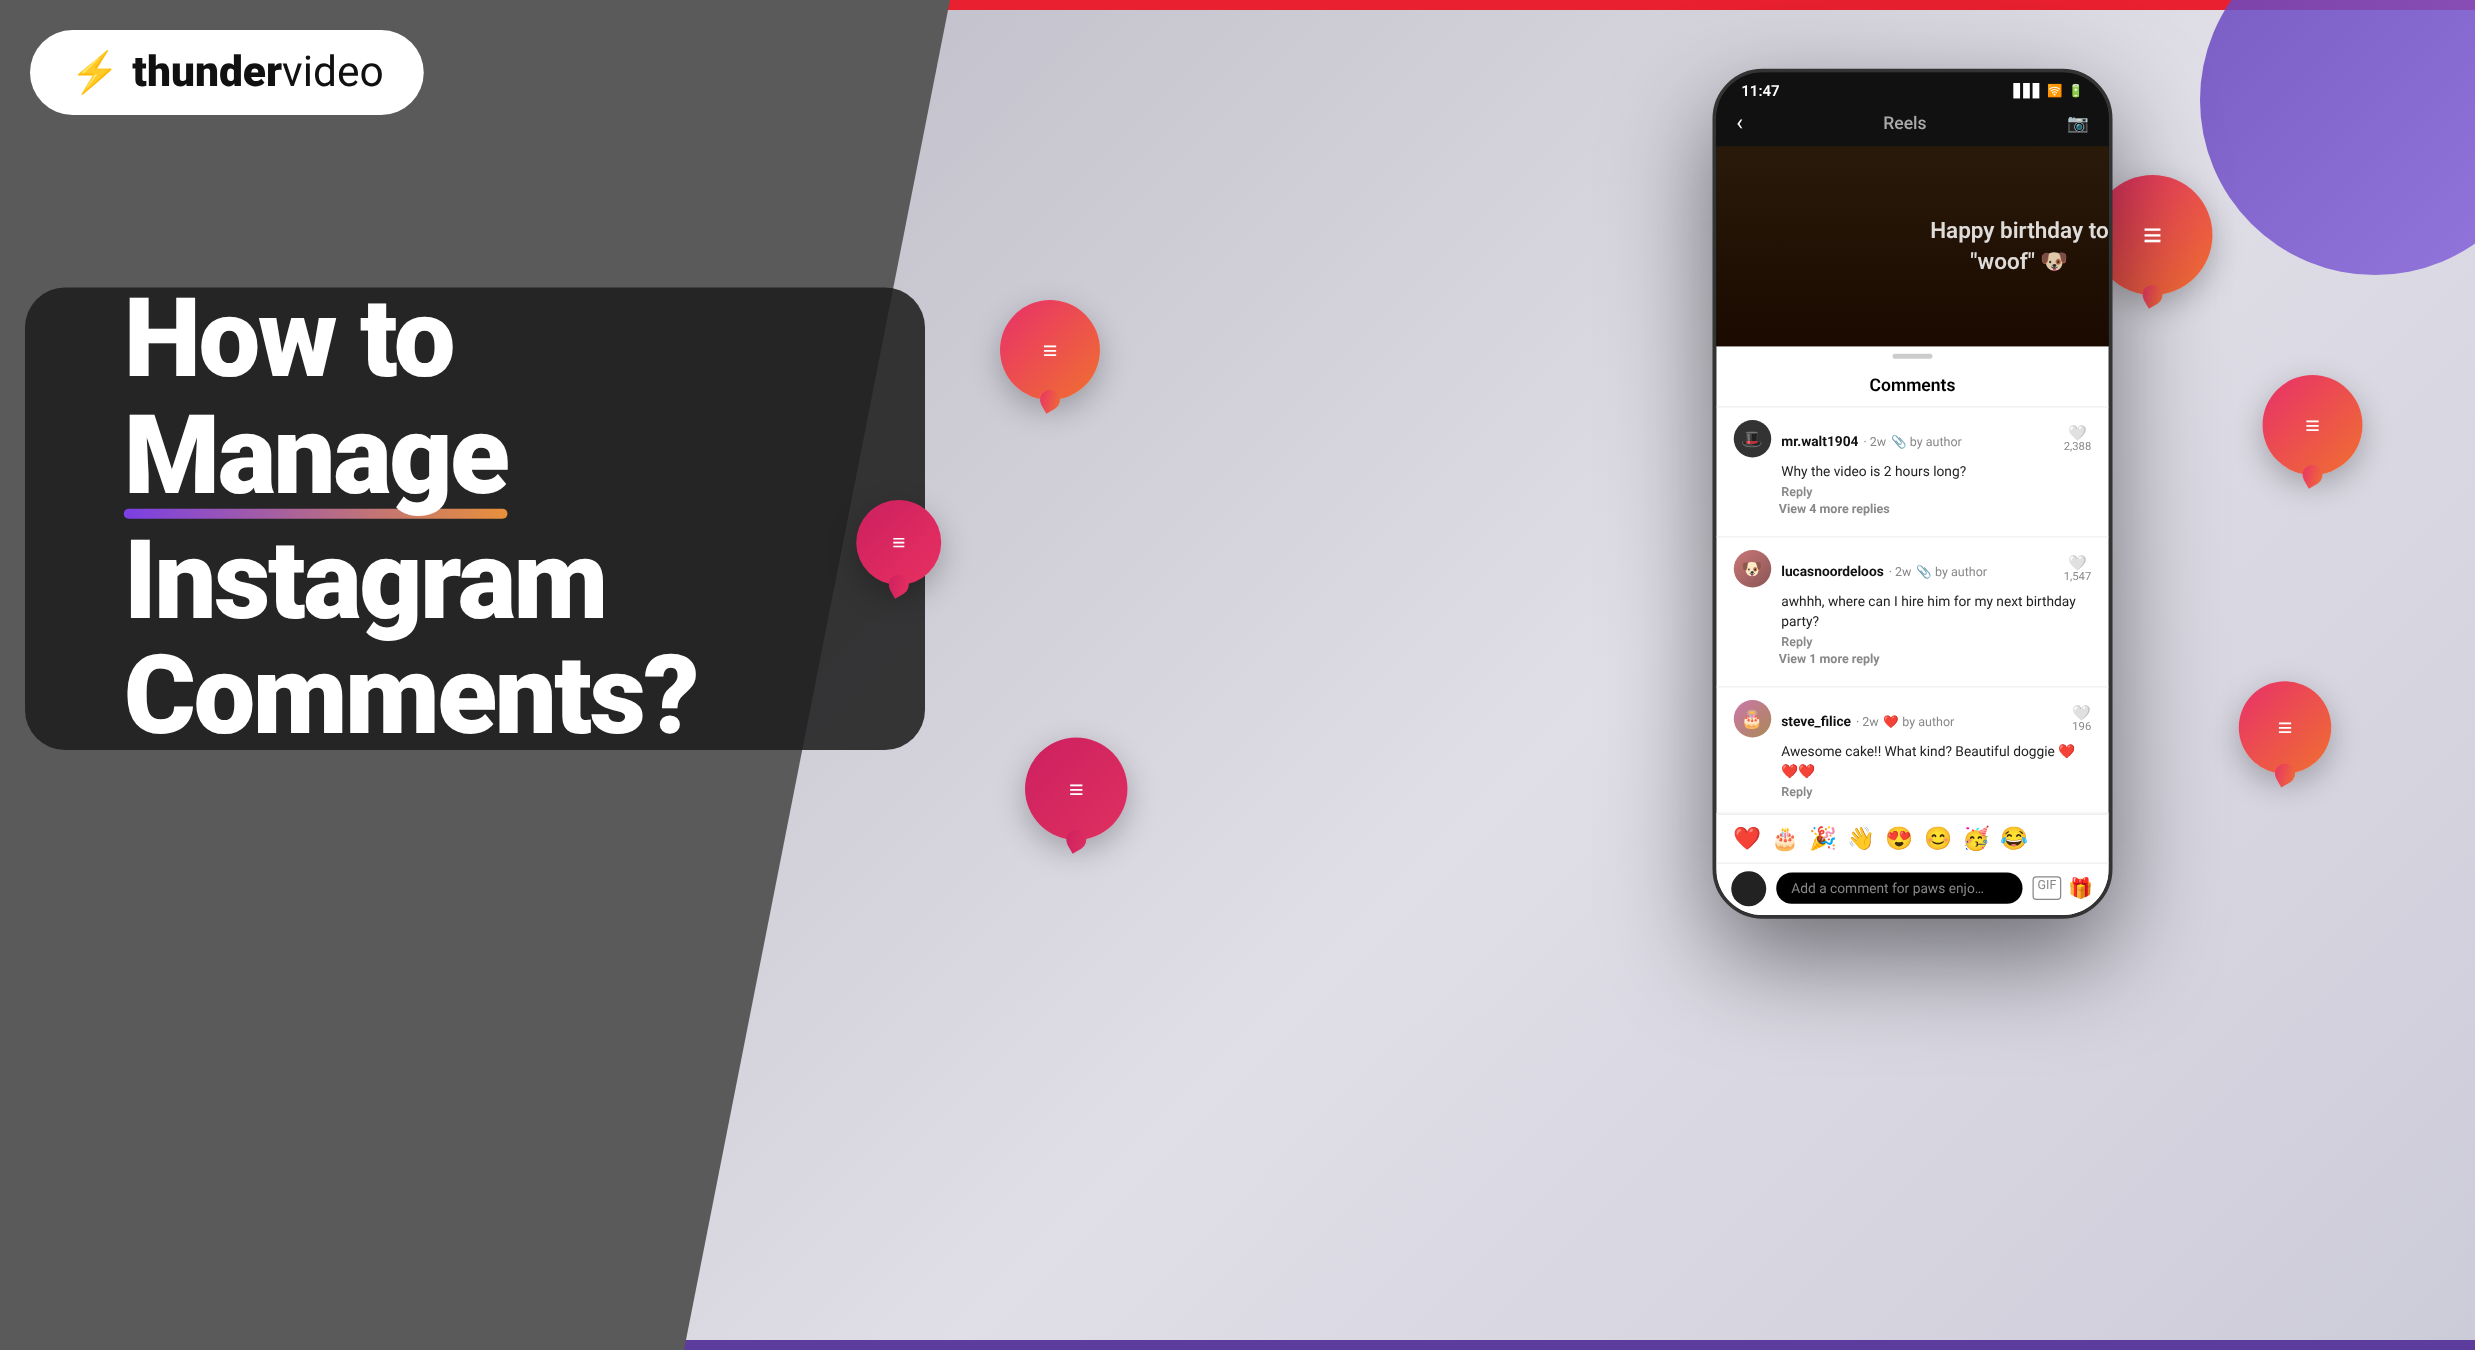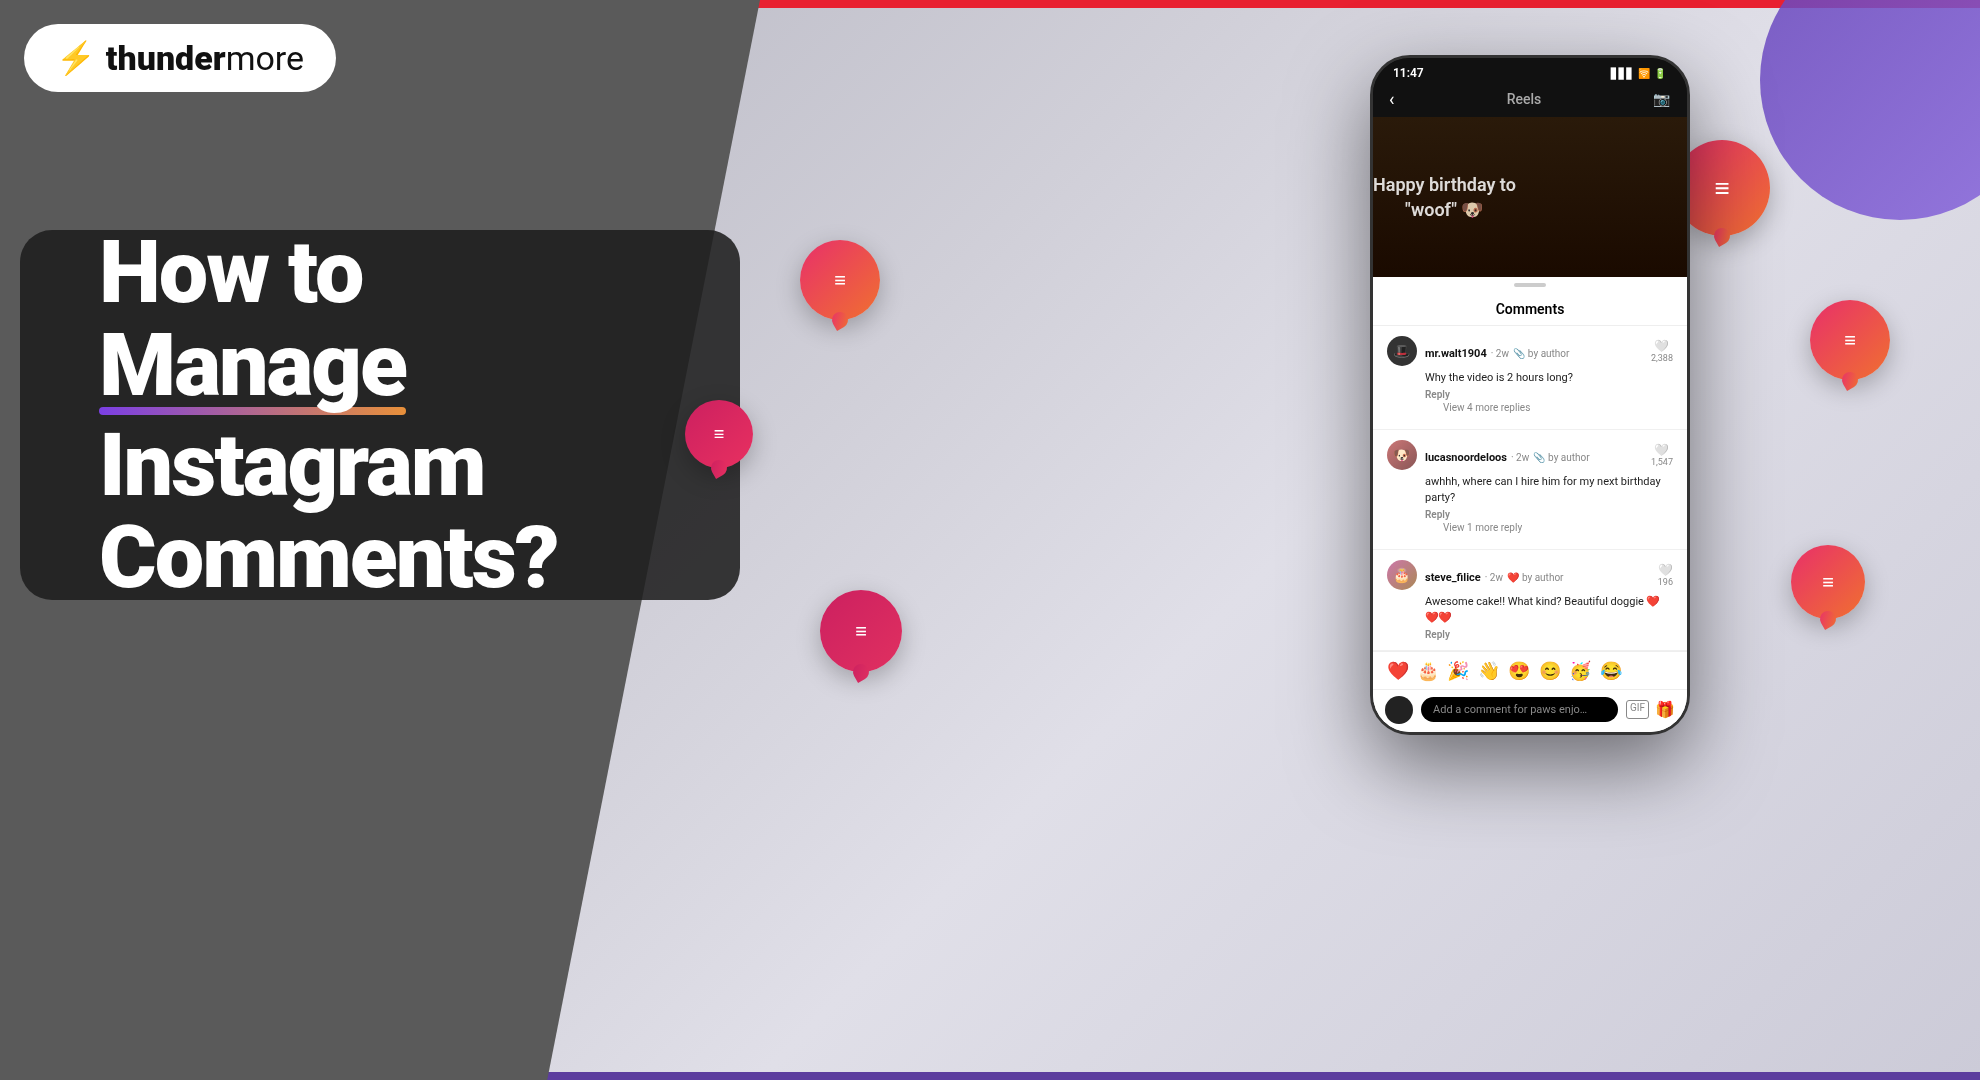--- a/index.html
+++ b/index.html
@@ -165,21 +165,21 @@
       color: #aaa;
       font-weight: 500;
     }
 
     
     .video-area {
       background: linear-gradient(180deg, #2a1a0a 0%, #1a0a00 100%);
       height: 160px;
       display: flex;
       align-items: center;
-      justify-content: flex-start;
+      justify-content: flex-end;
       position: relative;
     }
 
     .video-text {
       color: rgba(255,255,255,0.85);
       font-size: 18px;
       font-weight: 600;
       text-align: center;
       line-height: 1.4;
     }
@@ -269,22 +269,23 @@
       color: #888;
     }
 
     .comment-like-heart {
       font-size: 12px;
     }
 
     .view-more {
       font-size: 10px;
       color: #888;
-      margin-left: 56px;
+      margin-left: 36px;
       padding: 2px 0 6px;
+      font-weight: bold;
     }
 
     .emoji-bar {
       display: flex;
       gap: 8px;
       padding: 8px 14px;
       border-top: 1px solid #eee;
       background: #fff;
       font-size: 18px;
     }
@@ -404,21 +405,21 @@
   <div class="bottom-bar"></div>
 
   <div class="corner-top-right"></div>
   <div class="corner-bottom-left"></div>
 
   <div class="left-panel"></div>
 
   <div class="logo-container">
     <div class="logo-icon">⚡</div>
     <div class="logo-text">
-      <strong>thunder</strong><span>more</span>
+      <strong>thunder</strong><span>video</span>
     </div>
   </div>
 
   <div class="headline-card">
     <div class="headline-text">
       <span>How to <span class="highlight">Manage<span class="underline-bar"></span></span></span><br>
       <span>Instagram</span><br>
       <span>Comments?</span>
     </div>
   </div>

